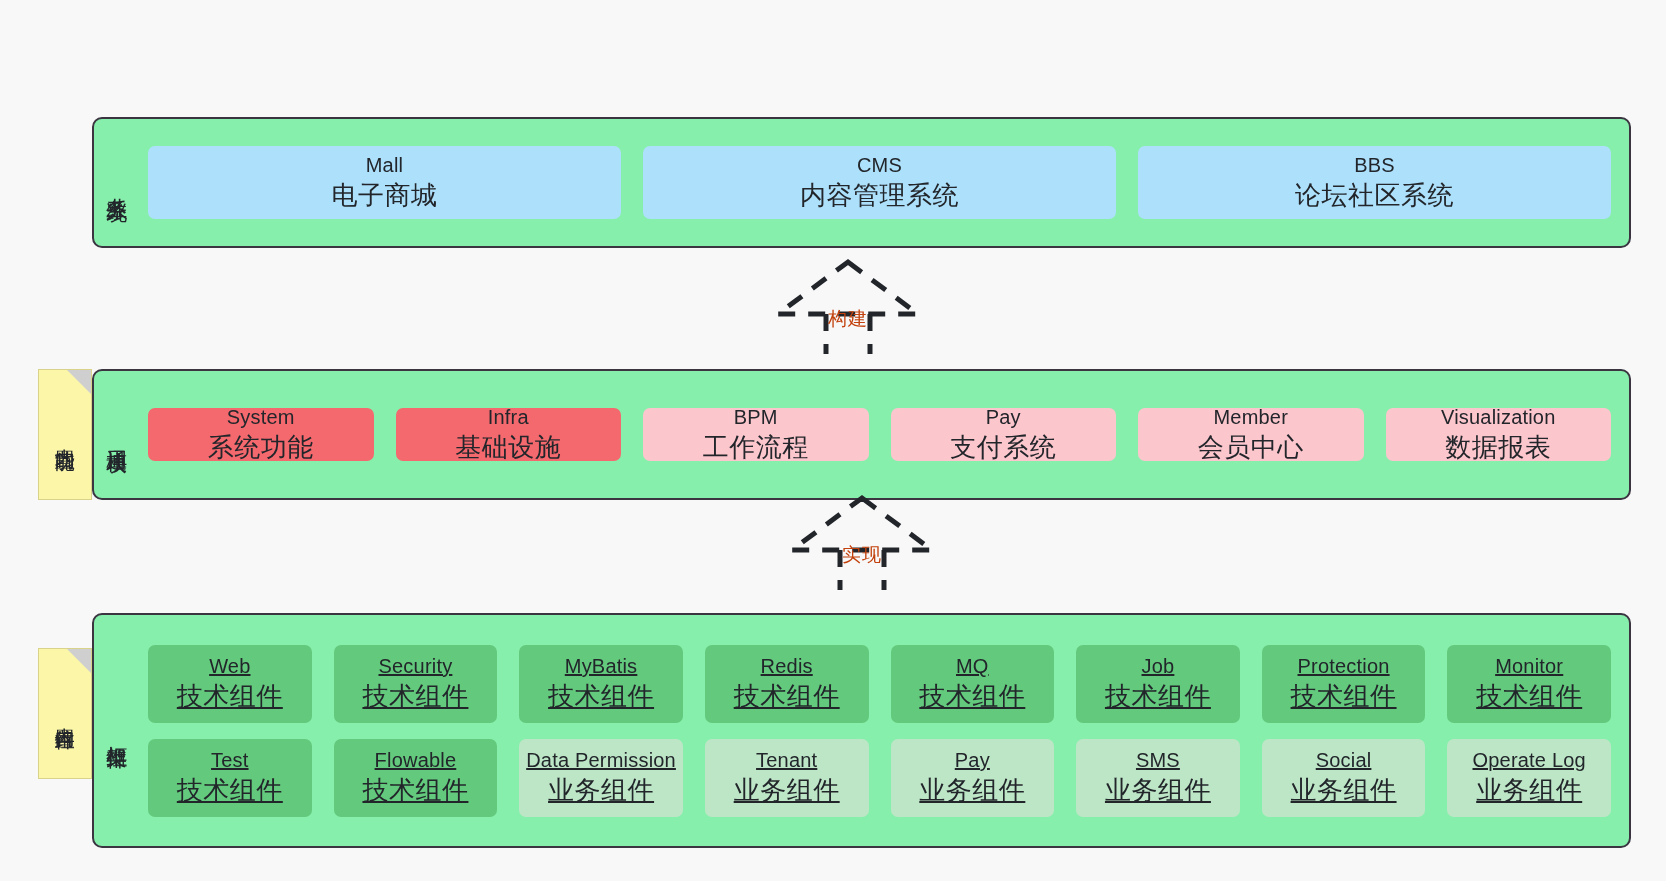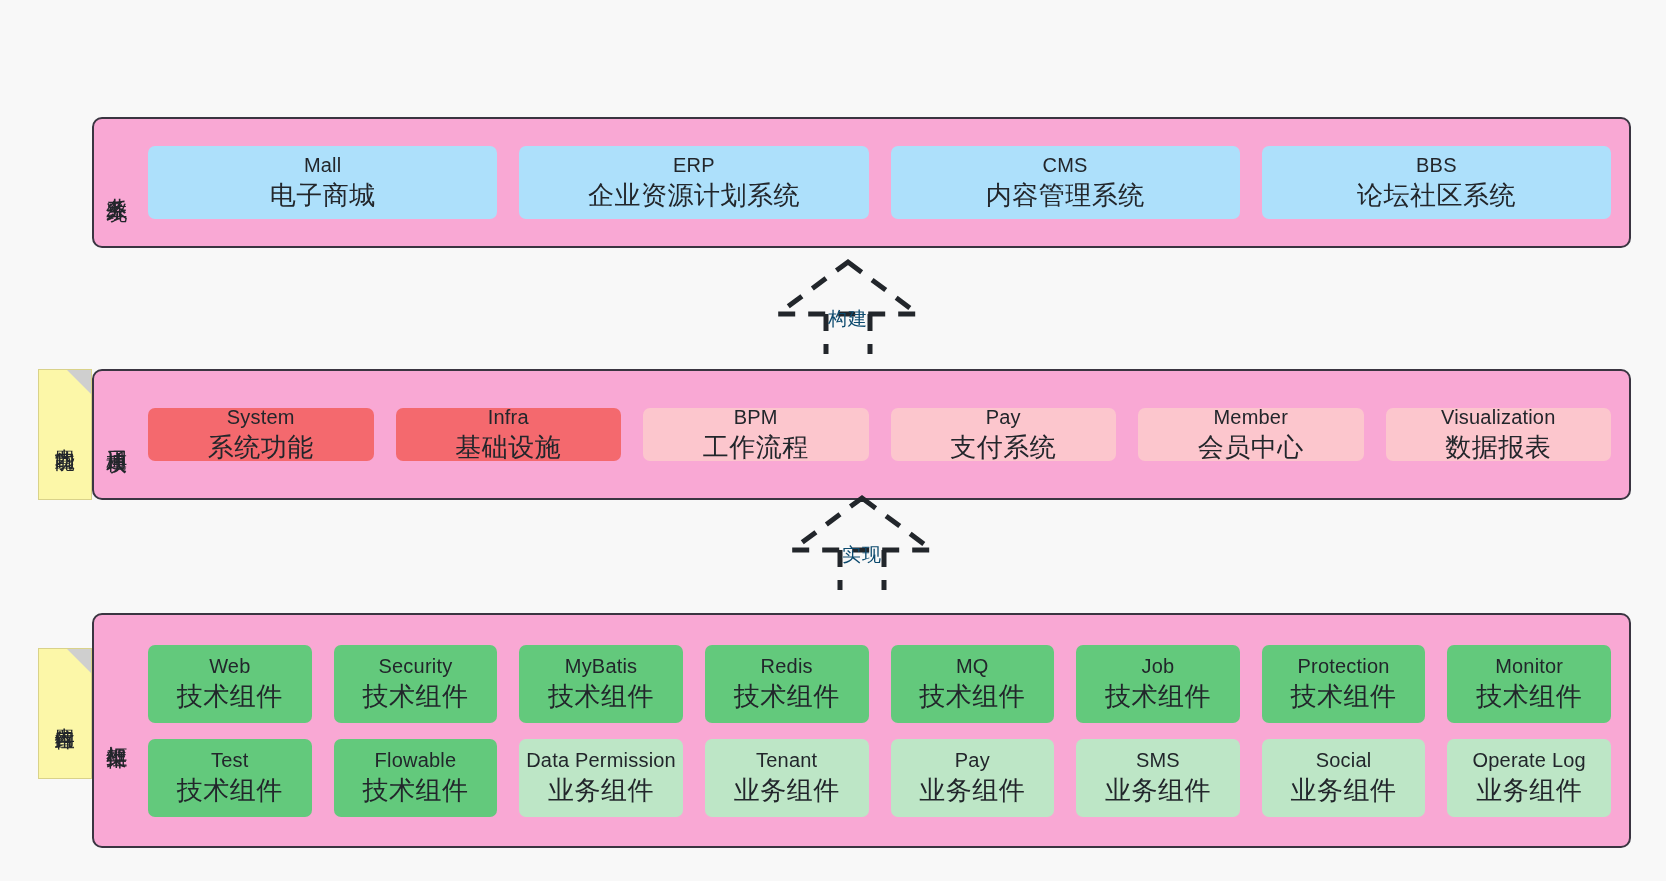--- a/index.html
+++ b/index.html
@@ -13,21 +13,21 @@
     position: relative;
     width: 1666px;
     height: 881px;
     background: #f8f8f8;
   }
 
   
   .layer {
     position: absolute;
     box-sizing: border-box;
-    background: #f9a8d4;
+    background: #86efac;
     border: 2px solid #3a3541;
     border-radius: 10px;
     display: flex;
     align-items: stretch;
   }
   .layer-title {
     flex: 0 0 auto;
     width: 46px;
     display: flex;
     align-items: center;
@@ -84,21 +84,21 @@
   .c-lightgreen { background: #bde6c6; }
 
   
   #layer-business { left: 92px;  top: 117px; width: 1539px; height: 131px; }
   #layer-business .card { height: 73px; }
 
   #layer-common   { left: 92px;  top: 369px; width: 1539px; height: 131px; }
   #layer-common .card { height: 53px; }
 
   #layer-framework{ left: 92px;  top: 613px; width: 1539px; height: 235px; }
-  #layer-framework .card { height: 78px; }
+  #layer-framework .card { height: 78px; text-decoration: underline; }
 
   
   .sticky {
     position: absolute;
     box-sizing: border-box;
     width: 54px;
     background: #fcf7a8;
     border: 1px solid #d9d28a;
     display: flex;
     align-items: center;
@@ -128,44 +128,40 @@
     width: 160px;
     height: 96px;
   }
   .arrow svg { display: block; }
   .arrow-label {
     position: absolute;
     left: 0; right: 0;
     top: 48px;
     text-align: center;
     font-size: 19px;
-    color: #0c4a6e;
+    color: #c2410c;
     letter-spacing: 1px;
   }
   #arrow-build   { left: 768px; top: 258px; }
   #arrow-realize { left: 782px; top: 494px; }
 </style>
 </head>
 <body>
 
 <div id="canvas">
 
   <div class="layer" id="layer-business">
     <div class="layer-title">业务系统</div>
     <div class="layer-body">
       <div class="row">
         <div class="card c-blue">
           <span class="en">Mall</span>
           <span class="cn">电子商城</span>
         </div>
         <div class="card c-blue">
-          <span class="en">ERP</span>
-          <span class="cn">企业资源计划系统</span>
-        </div>
-        <div class="card c-blue">
           <span class="en">CMS</span>
           <span class="cn">内容管理系统</span>
         </div>
         <div class="card c-blue">
           <span class="en">BBS</span>
           <span class="cn">论坛社区系统</span>
         </div>
       </div>
     </div>
   </div>

